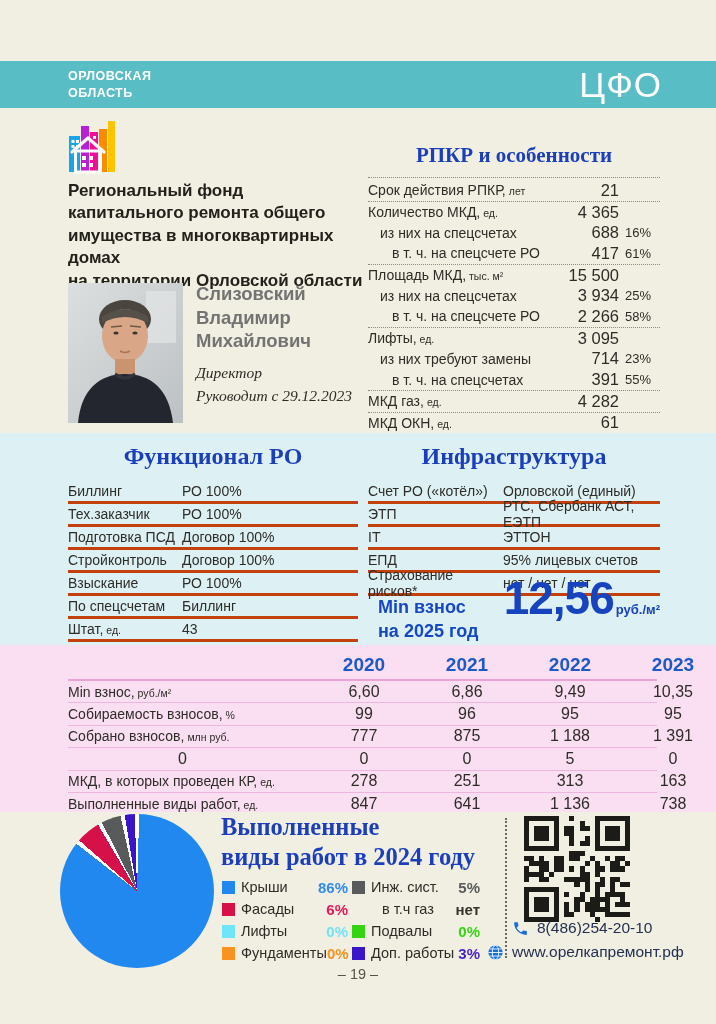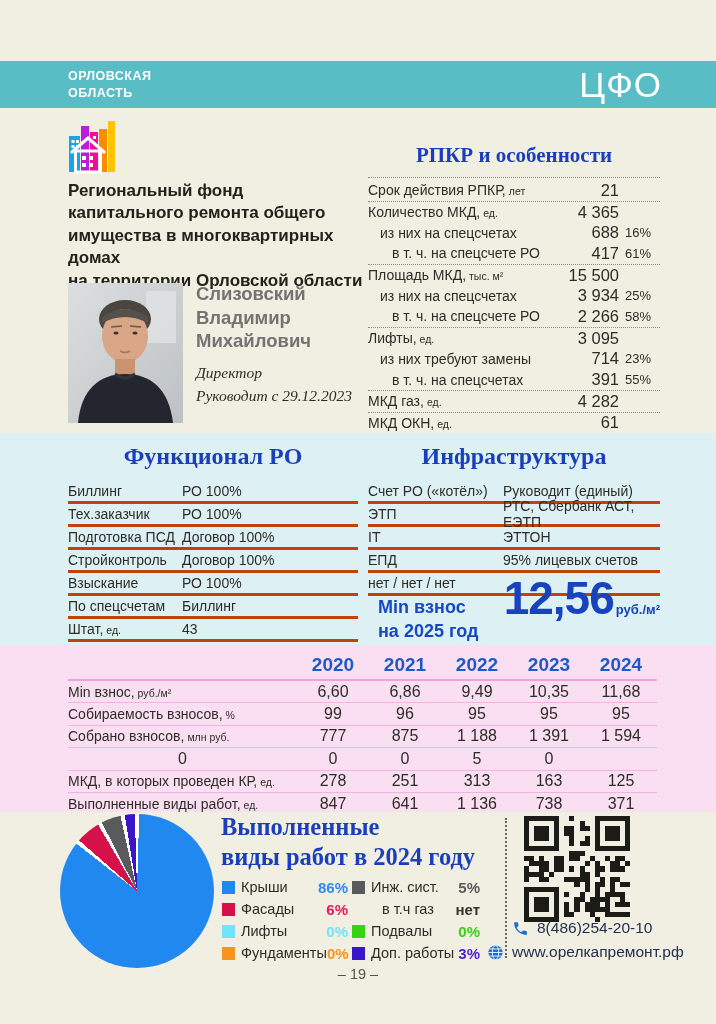--- a/index.html
+++ b/index.html
@@ -49,21 +49,21 @@
   .infra .flbl{width:135px;flex:none;}
   .fval{flex:1;}
   .minfee{position:absolute;left:10px;top:152px;font-size:18px;font-weight:bold;color:#1548c2;line-height:1.35;}
   .bigfee{position:absolute;right:0;top:128px;display:flex;align-items:baseline;color:#1743be;}
   .bigfee .bf-num{font-size:46px;font-weight:bold;letter-spacing:-1px;}
   .bigfee .bf-unit{font-size:13px;font-weight:bold;margin-left:2px;}
 
   
   .band-pink{position:absolute;left:0;top:645px;width:716px;height:167px;background:#fadff2;}
   .ytbl{position:absolute;left:68px;top:5px;width:589px;}
-  .yhead,.yrow{display:grid;grid-template-columns:229px repeat(5,72px);align-items:center;}
+  .yhead,.yrow{display:grid;grid-template-columns:229px repeat(5,72px);align-items:center;gap:31px;}
   .yhead{height:29px;border-bottom:2px solid #eda3d8;}
   .yhead .ycol{text-align:center;font-weight:bold;font-size:19px;color:#1e59c8;}
   .yrow{height:21.4px;font-size:14px;}
   .yrow:not(:last-child){border-bottom:1.5px solid #f0b4e0;}
   .yrow .yval{text-align:center;font-size:16px;}
 
   
   .pie{position:absolute;left:60px;top:814px;width:154px;height:154px;border-radius:50%;}
   .pietitle{position:absolute;left:221px;top:812px;font-size:24.5px;line-height:1.22;}
   .legend{position:absolute;left:222px;top:876px;display:flex;gap:4px;}
@@ -255,35 +255,36 @@
         </div>
       <div class="frow">
           <span class="flbl">Техполитика</span>
           <span class="fval">нет</span>
         </div>
     </div>
     <div class="infra">
       <h2 class="h-serif">Инфраструктура</h2>
       <div class="frow">
           <span class="flbl">Счет РО («котёл»)</span>
-          <span class="fval">Руководит (единый)</span>
+          <span class="fval">Орловской (единый)</span>
         </div>
       <div class="frow">
           <span class="flbl">ЭТП</span>
           <span class="fval">РТС, Сбербанк АСТ, ЕЭТП</span>
         </div>
       <div class="frow">
           <span class="flbl">IT</span>
           <span class="fval">ЭТТОН</span>
         </div>
       <div class="frow">
           <span class="flbl">ЕПД</span>
           <span class="fval">95% лицевых счетов</span>
         </div>
       <div class="frow">
+          <span class="flbl">Страхование рисков*</span>
           <span class="fval">нет / нет / нет</span>
         </div>
       <div class="minfee">
         <div>Min взнос</div>
         <div>на 2025 год</div>
       </div>
       <div class="bigfee">
         <span class="bf-num">12,56</span>
         <span class="bf-unit">руб./м²</span>
       </div>

